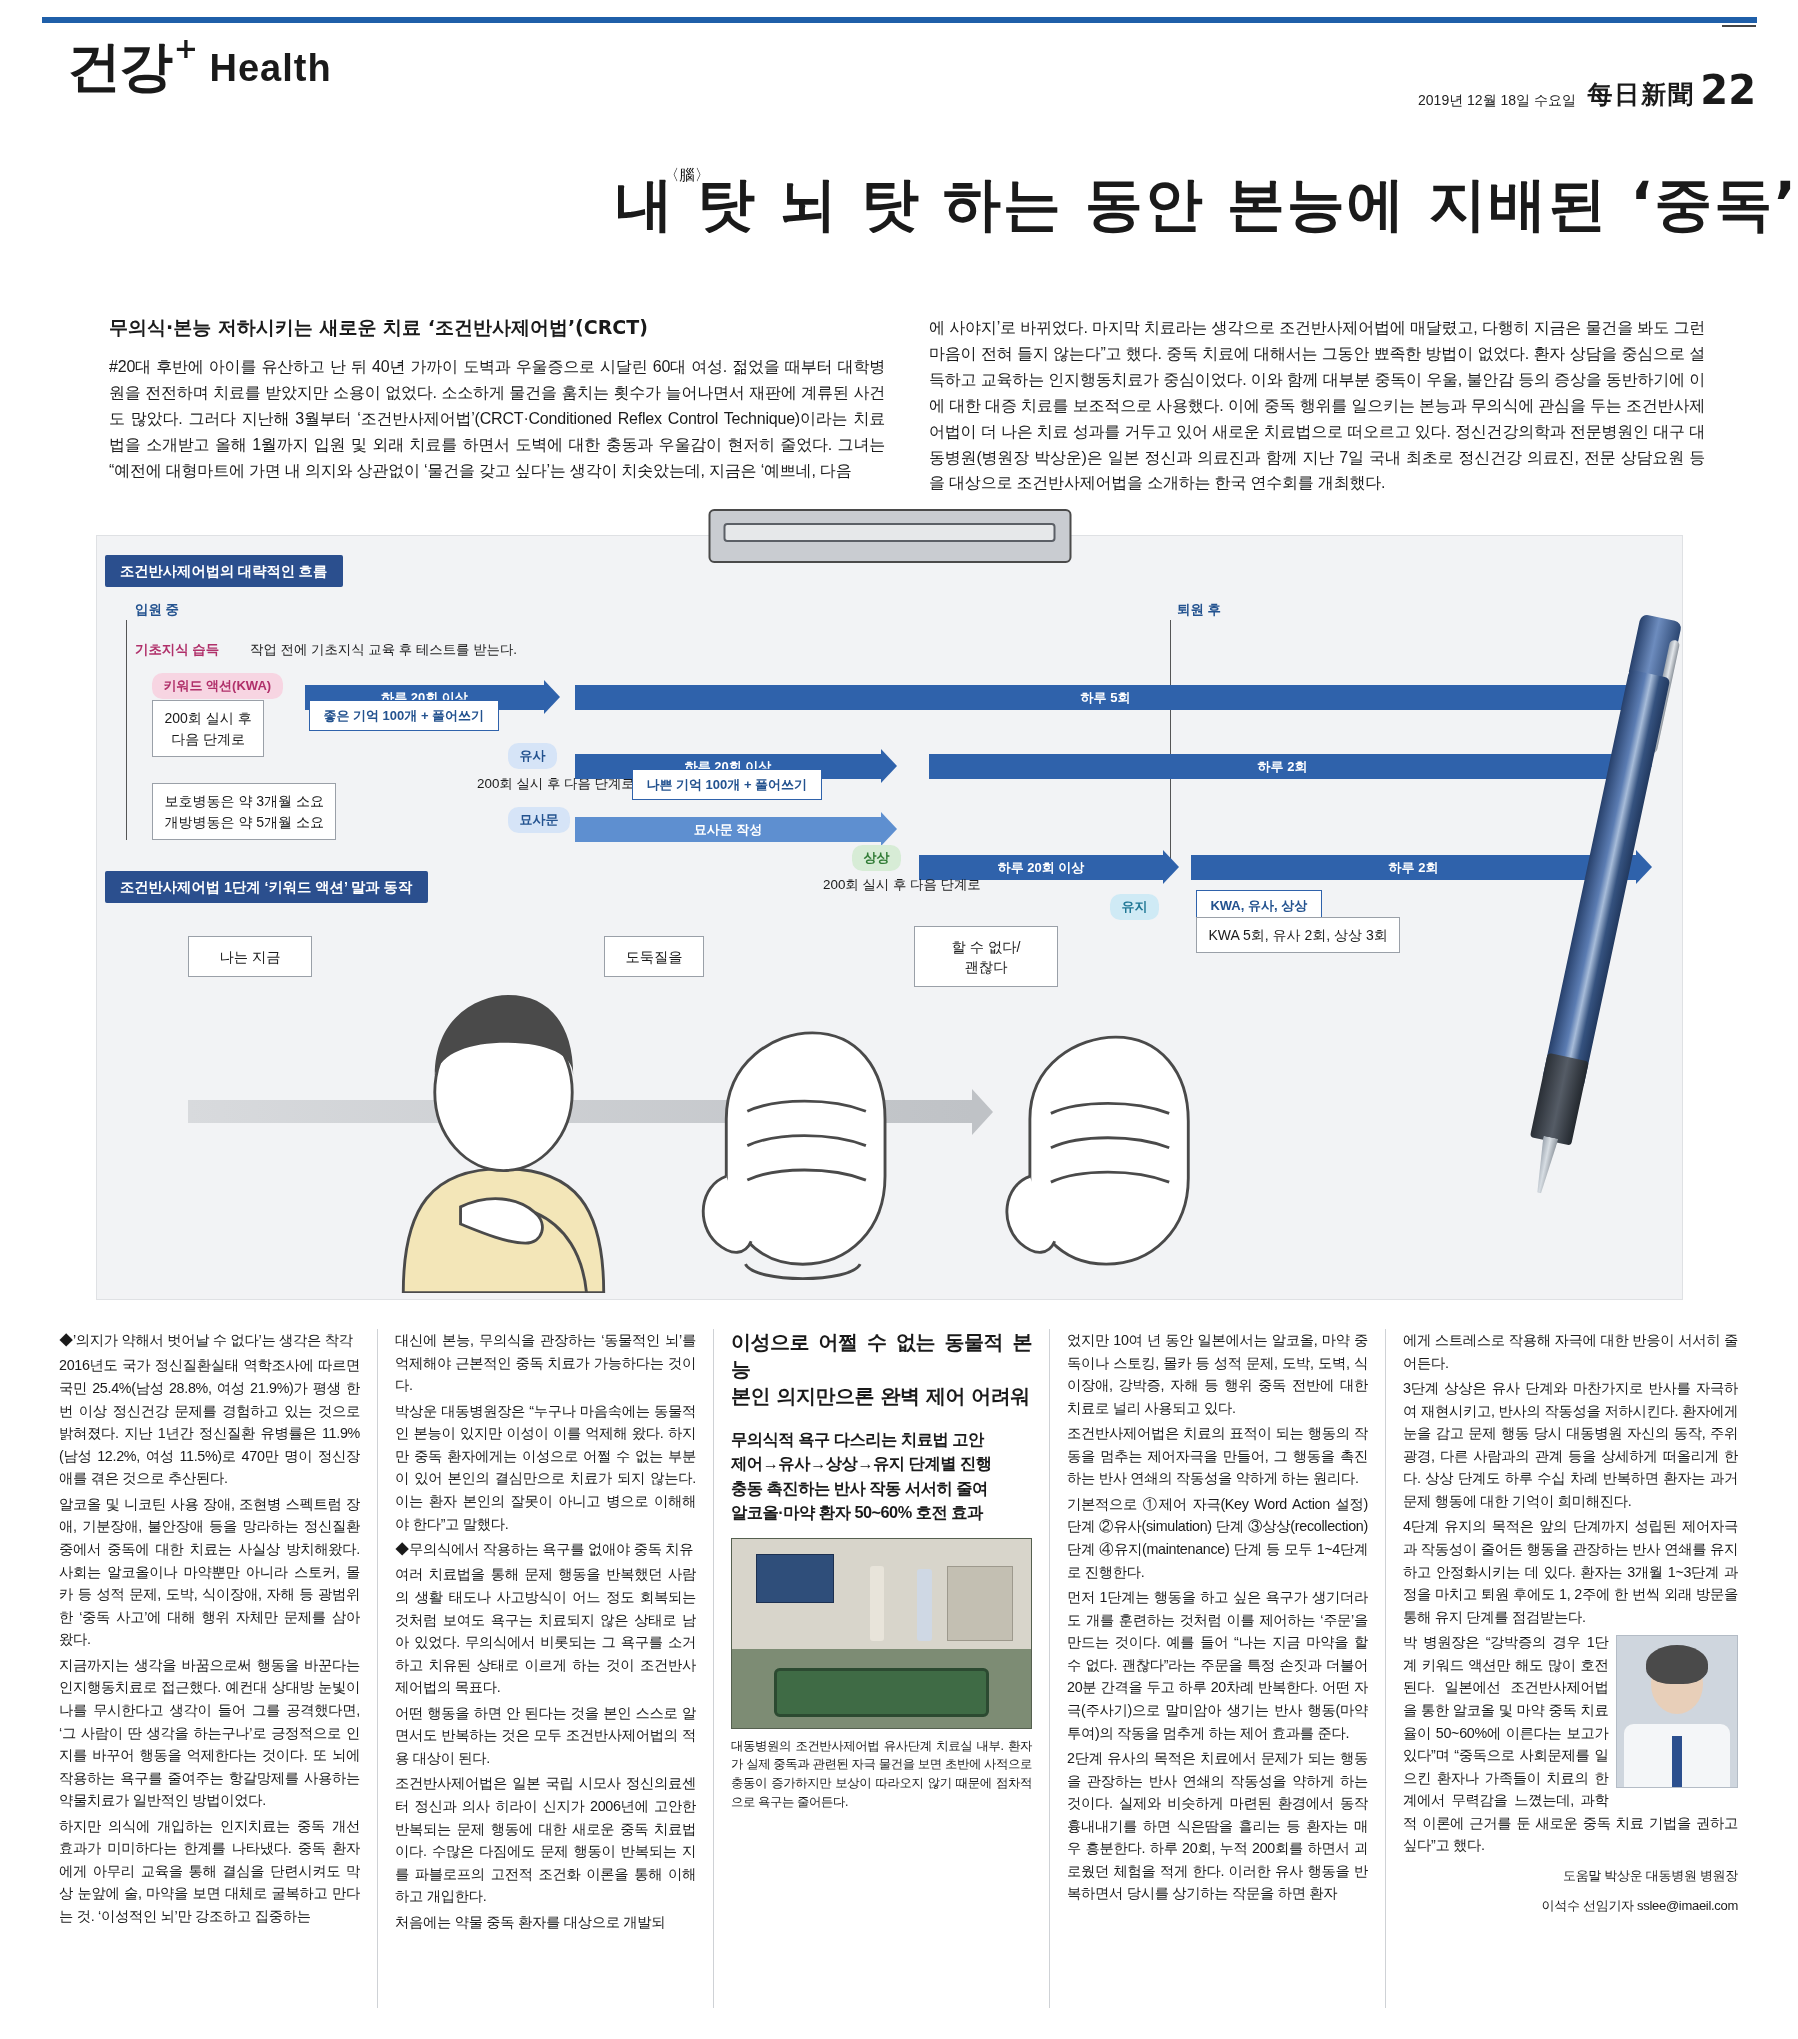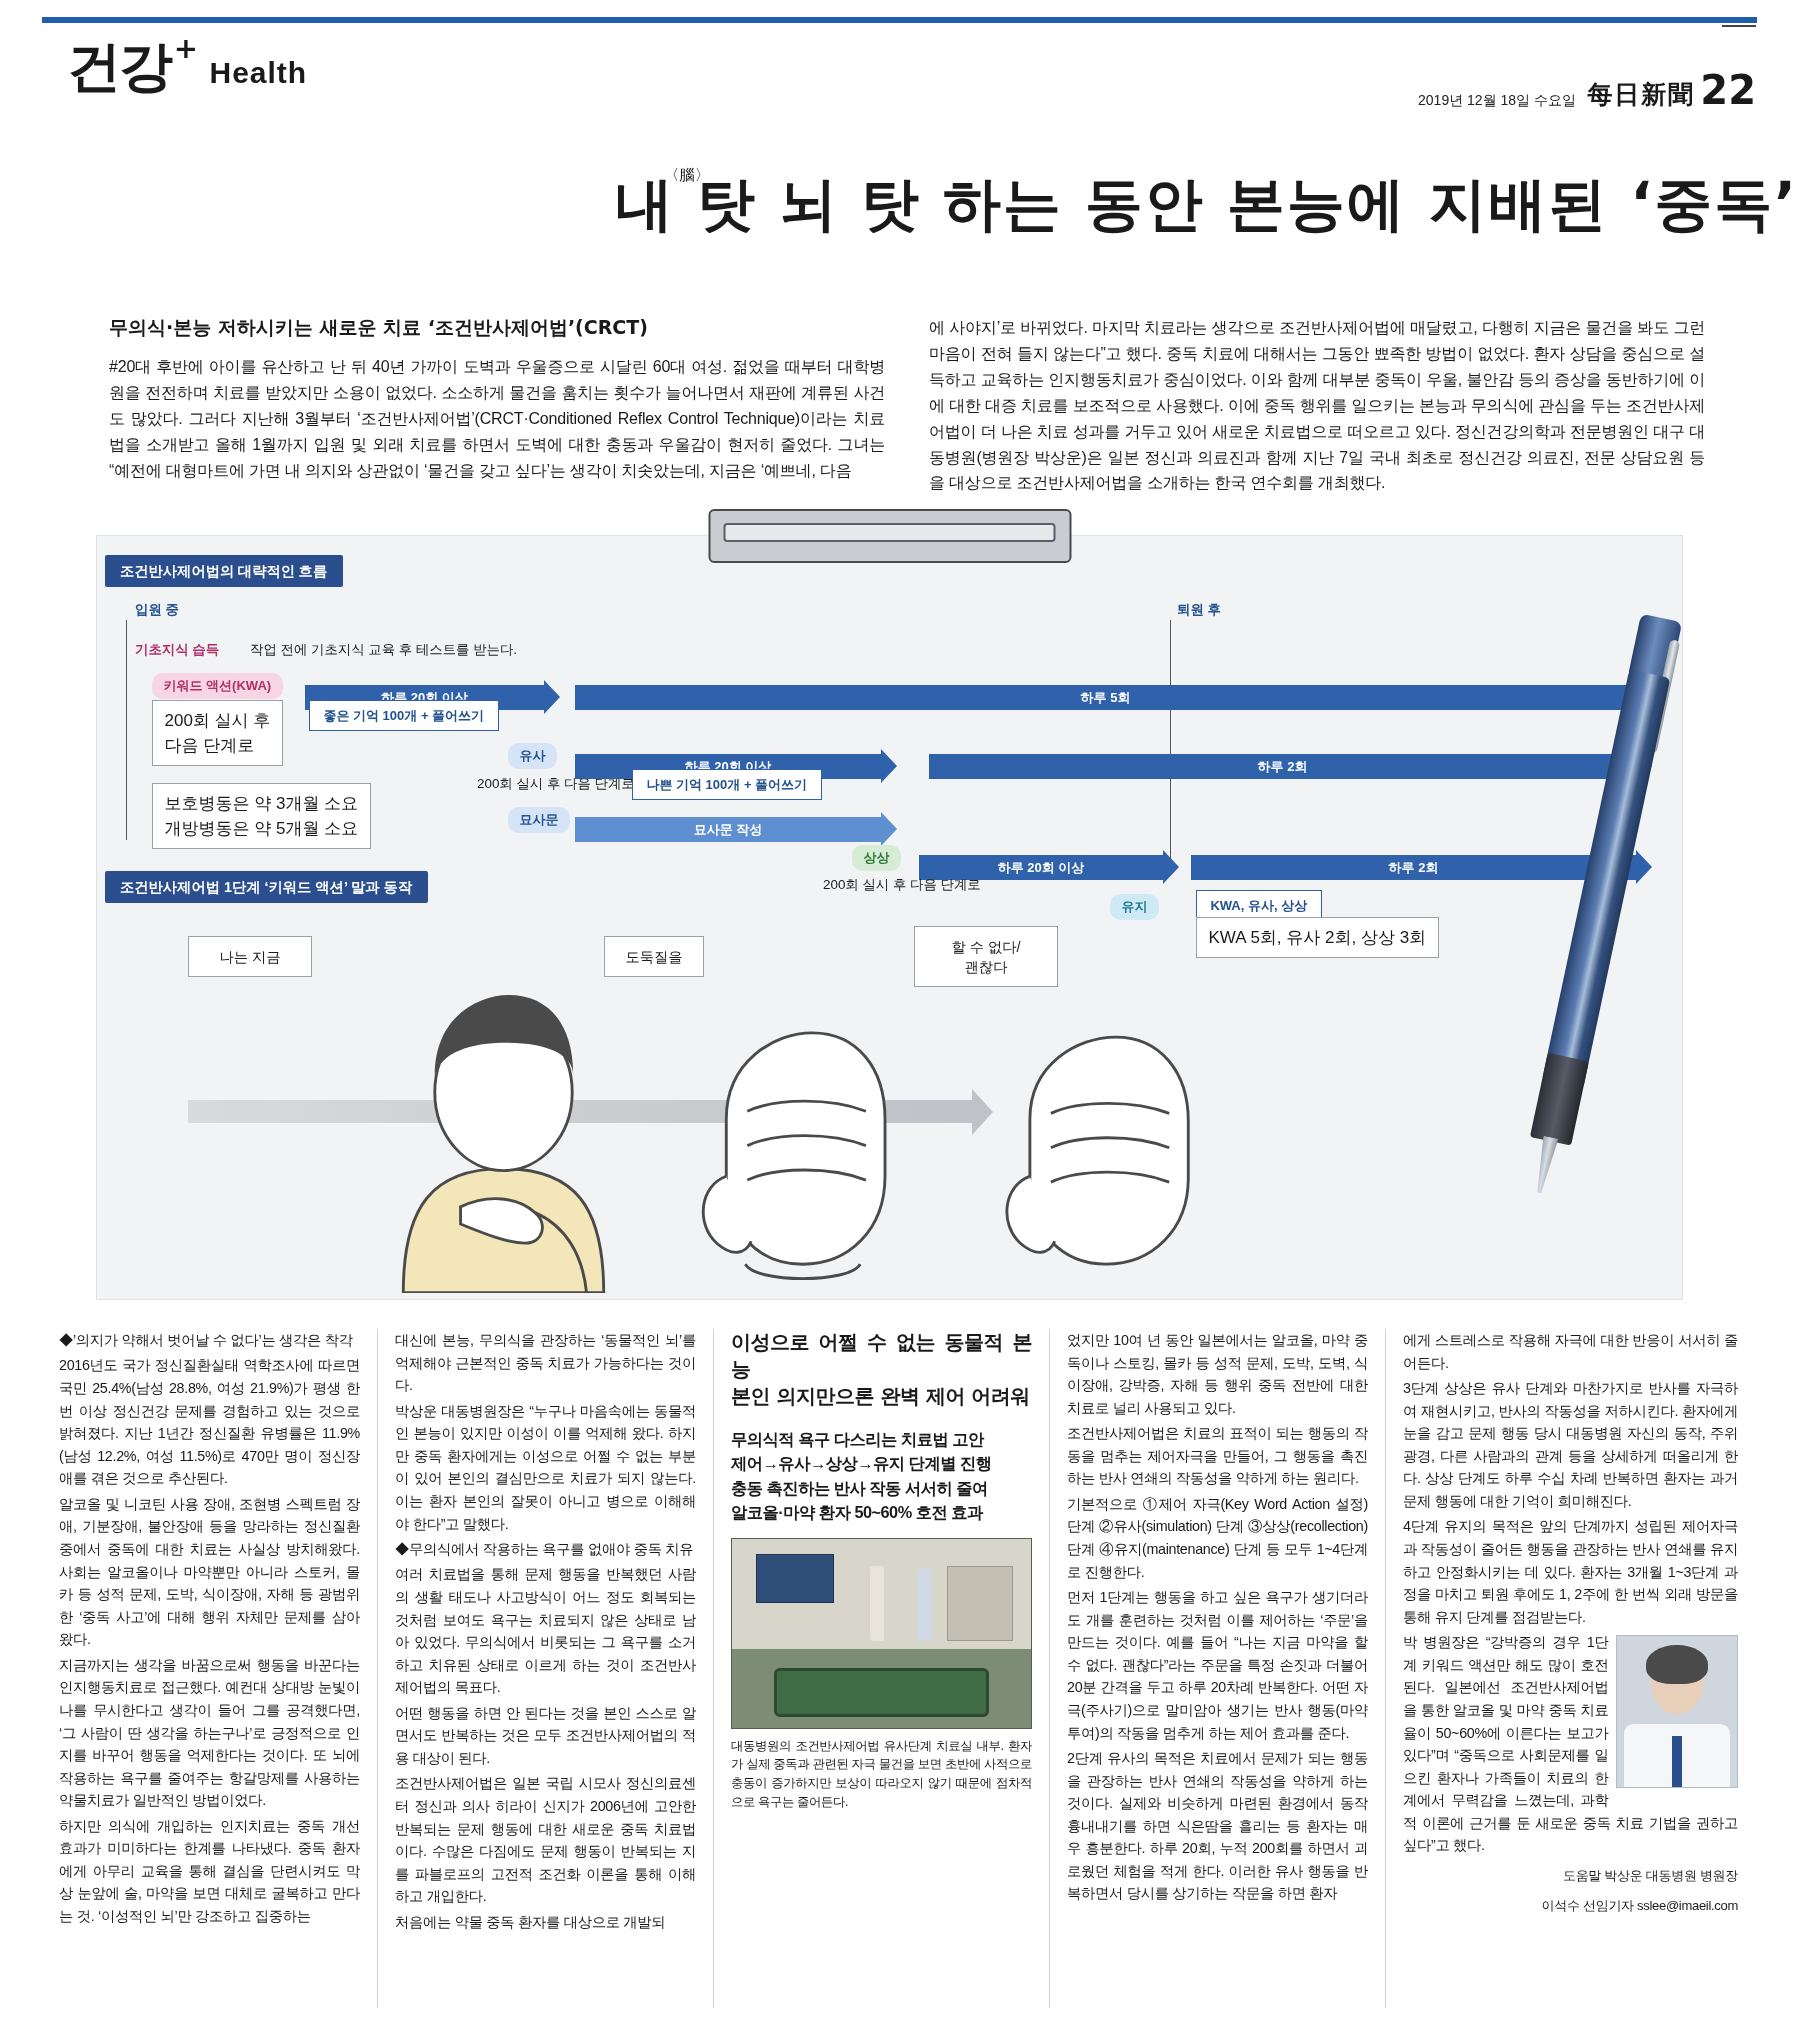--- a/index.html
+++ b/index.html
@@ -38,21 +38,21 @@
   .masthead .kr {
     font-family: "DejaVu Sans", sans-serif;
     font-size: 54px; font-weight: 700; letter-spacing: -1.9px;
     line-height: 1; position: relative;
   }
   .masthead .plus {
     position: absolute; right: -25px; top: -5.7px;
     font-size: 29px; font-weight: 700;
   }
   .masthead .en {
-    font-size: 30px; font-weight: 700; letter-spacing: 1px;
+    font-size: 38px; font-weight: 700; letter-spacing: 1px;
     padding-bottom: 3.8px; margin-left: 23px;
   }
   .dateline {
     position: absolute; right: 222px; top: 92px;
     font-size: 14px; color: #222; letter-spacing: 0;
   }
   .paperlogo {
     position: absolute; right: 103px; top: 78px;
     font-family: "DejaVu Serif", serif;
     font-size: 25px; font-weight: 700; letter-spacing: 1.9px;
@@ -143,22 +143,23 @@
   .arrow:after {
     content: ""; position: absolute; right: -16.3px; top: -4.8px;
     border-left: 16.3px solid #2f62ab;
     border-top: 17px solid transparent;
     border-bottom: 17px solid transparent;
   }
   .arrow.light { background: #5e8fd0; }
   .arrow.light:after { border-left-color: #5e8fd0; }
   .box {
     position: absolute; border: 1px solid #9aa0a8; background: #fff;
-    font-size: 17px; line-height: 1.5; padding: 6.7px 11.5px;
+    font-size: 14px; line-height: 1.5; padding: 6.7px 11.5px;
     white-space: nowrap;
+    text-align: center;
   }
   .boxb {
     position: absolute; border: 1px solid #2f62ab; background: #fff;
     color: #23528f; font-size: 13px; font-weight: 700;
     padding: 5.7px 13.4px; white-space: nowrap;
   }
   .speech {
     position: absolute; border: 1px solid #9aa0a8; background: #fff;
     font-size: 14.3px; line-height: 1.4; padding: 9.6px 17px;
     text-align: center; white-space: pre-line;

